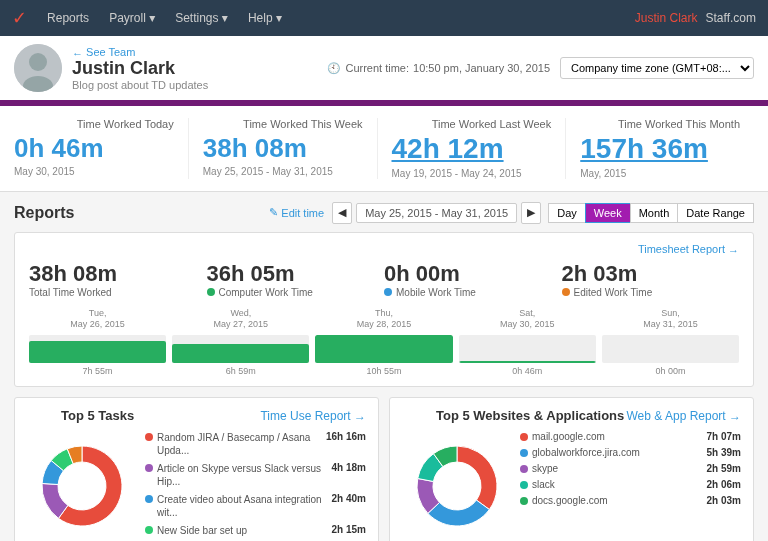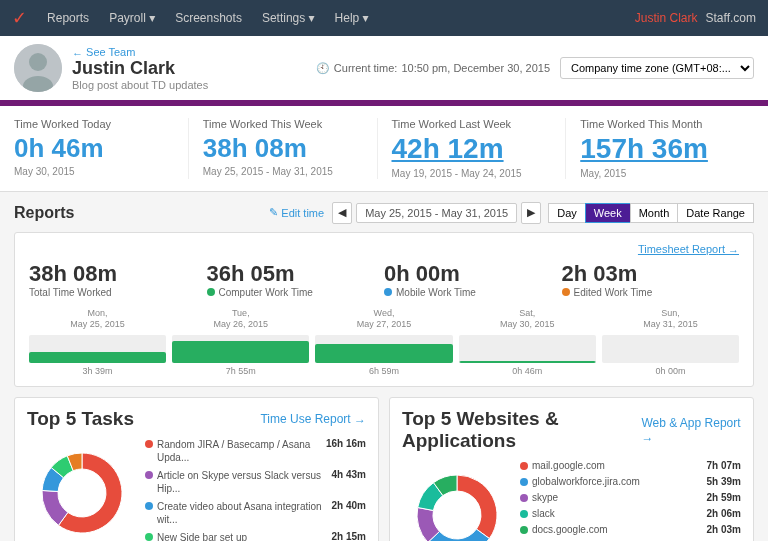--- a/index.html
+++ b/index.html
@@ -67,21 +67,21 @@
       padding: 12px 14px;
       gap: 0;
     }
     .stat-item {
       flex: 1;
       padding: 0 14px 0 0;
       border-right: 1px solid #eee;
       margin-right: 14px;
     }
     .stat-item:last-child { border-right: none; margin-right: 0; }
-    .stat-label { font-size: 11px; color: #666; margin-bottom: 4px; }
+    .stat-label { font-size: 11px; color: #666; margin-bottom: 4px; text-align: right; }
     .stat-value { font-size: 26px; font-weight: bold; color: #3498db; line-height: 1.1; }
     .stat-value.large { font-size: 28px; text-decoration: underline; }
     .stat-date { font-size: 10px; color: #888; margin-top: 3px; }
 
     
     .reports-section { padding: 10px 14px 0; }
     .reports-header {
       display: flex; align-items: center; justify-content: space-between; margin-bottom: 8px;
     }
     .reports-title { font-size: 16px; font-weight: bold; color: #333; }
@@ -91,32 +91,32 @@
     .nav-arrow {
       background: #fff; border: 1px solid #ccc; width: 20px; height: 22px;
       display: flex; align-items: center; justify-content: center; cursor: pointer; font-size: 11px; border-radius: 2px;
     }
     .date-range-label { font-size: 11px; color: #555; border: 1px solid #ccc; padding: 3px 8px; background: #fff; border-radius: 2px; }
     .view-btns { display: flex; }
     .view-btn {
       border: 1px solid #ccc; background: #fff; padding: 3px 8px; font-size: 11px; cursor: pointer;
       margin-left: -1px;
     }
-    .view-btn.active { background: #4c1d95; color: #fff; border-color: #3498db; }
+    .view-btn.active { background: #a21caf; color: #fff; border-color: #3498db; }
 
     
     .timesheet-box {
       background: #fff;
       border: 1px solid #ddd;
       border-radius: 3px;
       padding: 10px 14px;
       margin-bottom: 10px;
     }
     .ts-header { display: flex; justify-content: flex-end; margin-bottom: 6px; }
-    .ts-report-link { color: #3498db; font-size: 11px; cursor: pointer; text-decoration: underline; }
+    .ts-report-link { color: #3498db; font-size: 11px; cursor: pointer; }
     .ts-stats { display: flex; gap: 0; margin-bottom: 10px; }
     .ts-stat { flex: 1; }
     .ts-stat-val { font-size: 22px; font-weight: bold; color: #333; }
     .ts-stat-label { font-size: 10px; color: #666; margin-top: 0; display: flex; align-items: center; gap: 4px; }
     .dot { width: 8px; height: 8px; border-radius: 50%; display: inline-block; }
     .dot-green { background: #27ae60; }
     .dot-blue { background: #3498db; }
     .dot-orange { background: #e67e22; }
 
     
@@ -130,21 +130,21 @@
     
     .bottom-panels { display: flex; gap: 10px; }
     .panel {
       flex: 1;
       background: #fff;
       border: 1px solid #ddd;
       border-radius: 3px;
       padding: 10px 12px;
     }
     .panel-header { display: flex; justify-content: space-between; align-items: center; margin-bottom: 8px; }
-    .panel-title { font-size: 19px; font-weight: bold; color: #333; }
+    .panel-title { font-size: 13px; font-weight: bold; color: #333; margin-left: 34px; }
     .panel-link { color: #3498db; font-size: 12px; cursor: pointer; }
     .panel-content { display: flex; gap: 8px; }
     
     
     .donut-wrap { width: 110px; height: 110px; flex-shrink: 0; }
     .donut-wrap svg { width: 110px; height: 110px; }
     
     
     .tasks-list { flex: 1; }
     .task-item { display: flex; align-items: flex-start; gap: 4px; margin-bottom: 5px; font-size: 10px; }
@@ -159,21 +159,20 @@
     .site-time { color: #333; font-weight: bold; }
   </style>
 </head>
 <body>
 
 <nav class="navbar">
   <div class="navbar-left">
     <span class="nav-logo">✓</span>
     <span class="nav-item">Reports</span>
     <span class="nav-item">Payroll ▾</span>
-    <span class="nav-item">Screenshots</span>
     <span class="nav-item">Settings ▾</span>
     <span class="nav-item">Help ▾</span>
   </div>
   <div class="nav-right">
     <span class="nav-user">Justin Clark</span>
     <span>Staff.com</span>
   </div>
 </nav>
 
 <div class="header">
@@ -188,21 +187,21 @@
     <div class="header-info">
       <div class="see-team">← See Team</div>
       <div class="user-name">Justin Clark</div>
       <div class="blog-text">Blog post about TD updates</div>
     </div>
   </div>
   <div class="header-right">
     <div class="current-time">
       <span>🕙</span>
       <span>Current time:</span>
-      <span>10:50 pm, December 30, 2015</span>
+      <span>10:50 pm, January 30, 2015</span>
     </div>
     <select class="tz-select">
       <option>Company time zone (GMT+08:...</option>
     </select>
   </div>
 </div>
 
 <div class="stats-row" id="stats-row">
     <div class="stat-item">
     <div class="stat-label">Time Worked Today</div>
@@ -265,39 +264,39 @@
     <div class="ts-stat-val">0h 00m</div>
     <div class="ts-stat-label"><span class="dot dot-blue"></span>Mobile Work Time</div>
   </div>
         <div class="ts-stat">
     <div class="ts-stat-val">2h 03m</div>
     <div class="ts-stat-label"><span class="dot dot-orange"></span>Edited Work Time</div>
   </div>
       </div>
     <div class="bar-chart" id="bar-chart">
         <div class="bar-col">
-    <div class="bar-col-label">Mon,<br>May 25, 2015</div>
-    <div class="bar-wrap">
-      <div class="bar-fill" style="height:40%;background:#27ae60;"></div>
-    </div>
-    <div class="bar-time">3h 39m</div>
-  </div>
-        <div class="bar-col">
     <div class="bar-col-label">Tue,<br>May 26, 2015</div>
     <div class="bar-wrap">
       <div class="bar-fill" style="height:80%;background:#27ae60;"></div>
     </div>
     <div class="bar-time">7h 55m</div>
   </div>
         <div class="bar-col">
     <div class="bar-col-label">Wed,<br>May 27, 2015</div>
     <div class="bar-wrap">
       <div class="bar-fill" style="height:70%;background:#27ae60;"></div>
     </div>
     <div class="bar-time">6h 59m</div>
+  </div>
+        <div class="bar-col">
+    <div class="bar-col-label">Thu,<br>May 28, 2015</div>
+    <div class="bar-wrap">
+      <div class="bar-fill" style="height:100%;background:#27ae60;"></div>
+    </div>
+    <div class="bar-time">10h 55m</div>
   </div>
         <div class="bar-col">
     <div class="bar-col-label">Sat,<br>May 30, 2015</div>
     <div class="bar-wrap">
       <div class="bar-fill" style="height:8%;background:#27ae60;"></div>
     </div>
     <div class="bar-time">0h 46m</div>
   </div>
         <div class="bar-col">
     <div class="bar-col-label">Sun,<br>May 31, 2015</div>
@@ -326,21 +325,21 @@
             </svg></div>
         <div class="tasks-list" id="tasks-list">
             <div class="task-item">
     <span class="task-dot" style="background:#e74c3c;"></span>
     <span class="task-name">Random JIRA / Basecamp / Asana Upda...</span>
     <span class="task-time">16h 16m</span>
   </div>
             <div class="task-item">
     <span class="task-dot" style="background:#9b59b6;"></span>
     <span class="task-name">Article on Skype versus Slack versus Hip...</span>
-    <span class="task-time">4h 43m</span>
+    <span class="task-time">4h 18m</span>
   </div>
             <div class="task-item">
     <span class="task-dot" style="background:#3498db;"></span>
     <span class="task-name">Create video about Asana integration wit...</span>
     <span class="task-time">2h 40m</span>
   </div>
             <div class="task-item">
     <span class="task-dot" style="background:#2ecc71;"></span>
     <span class="task-name">New Side bar set up</span>
     <span class="task-time">2h 15m</span>

